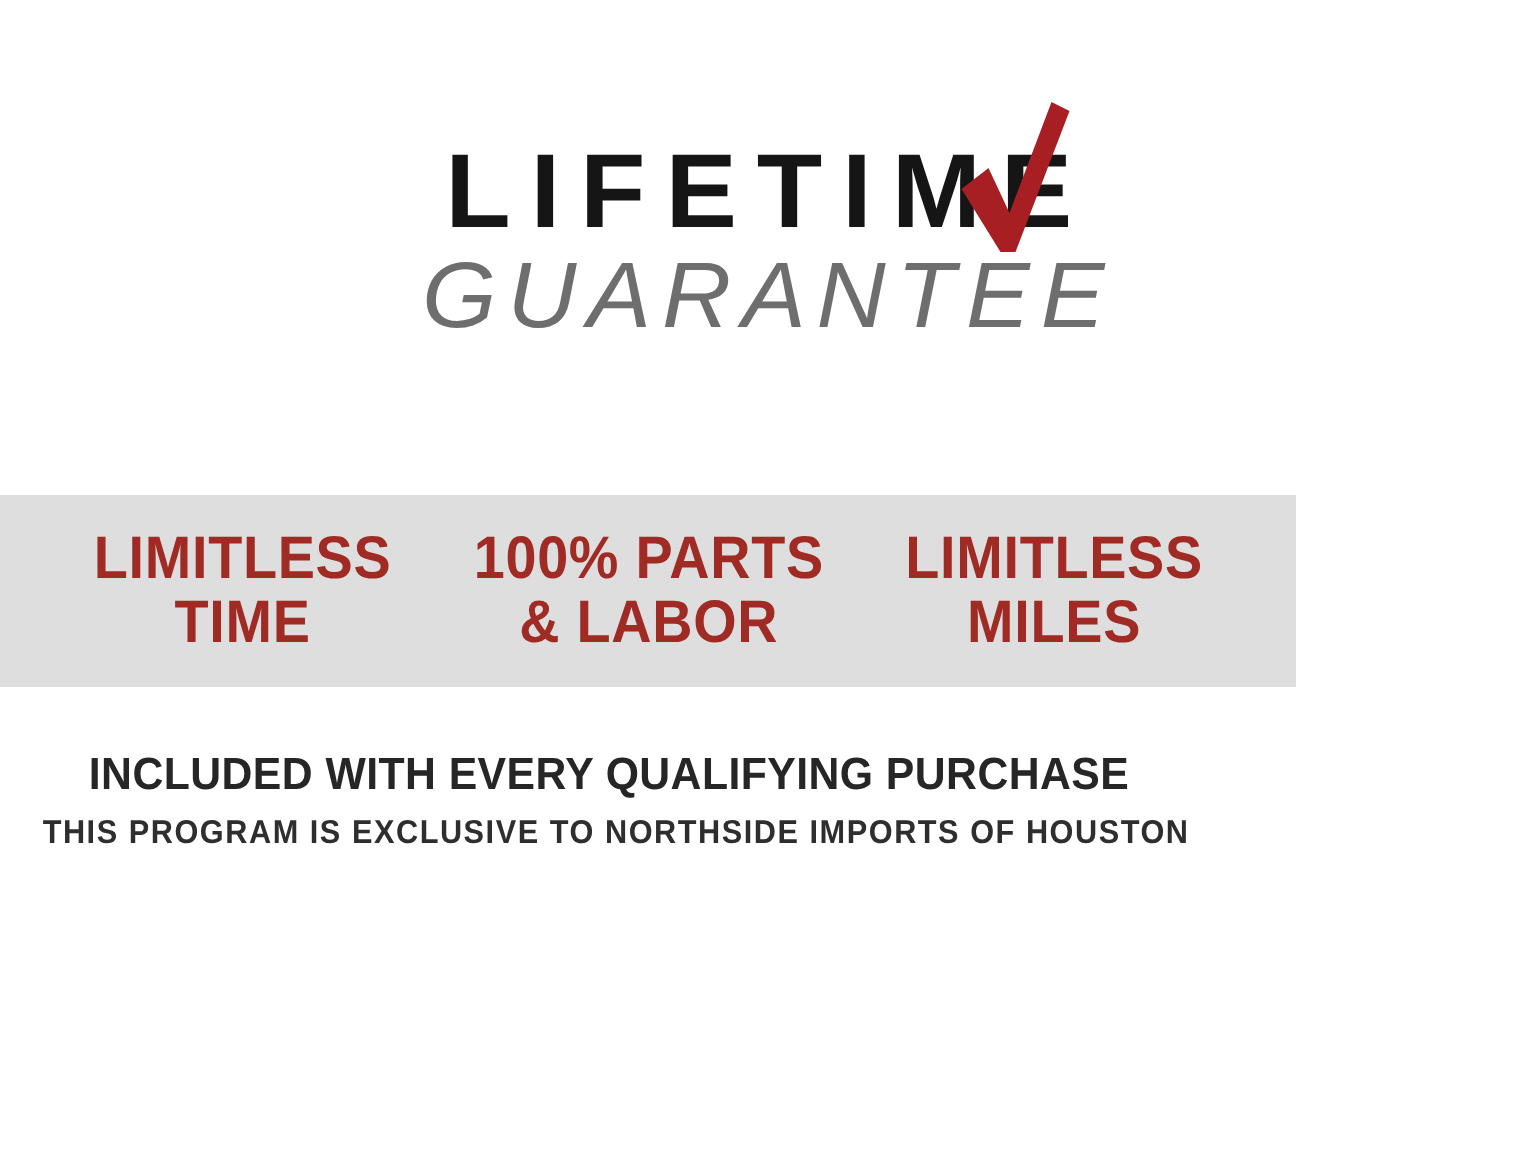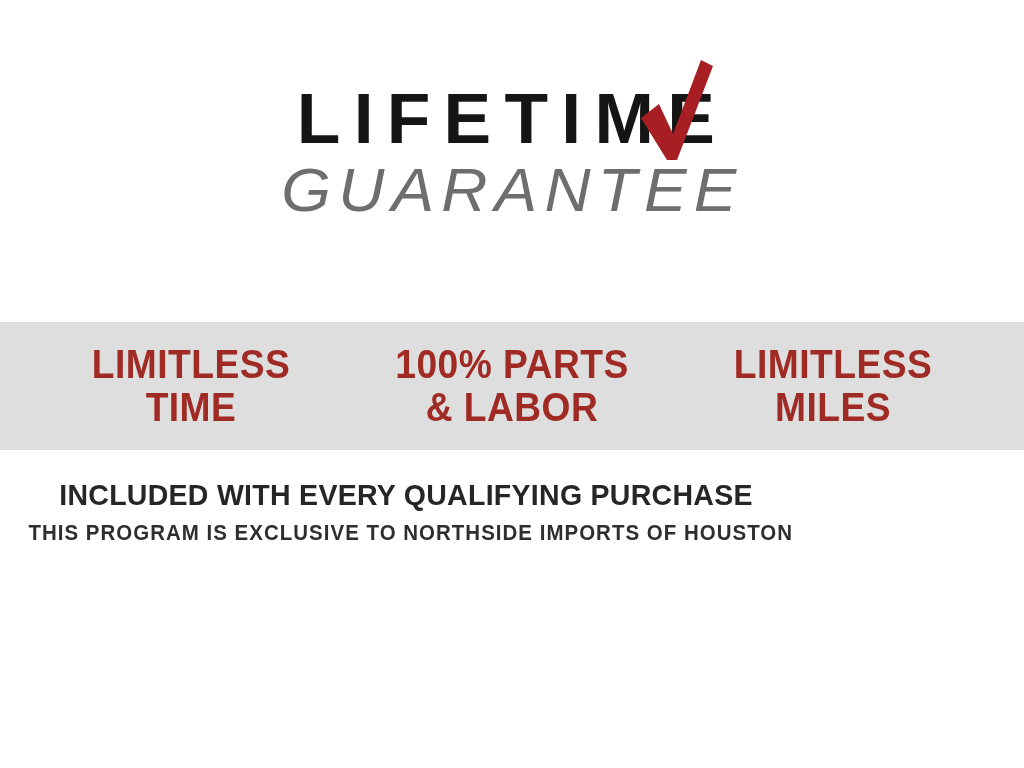--- a/index.html
+++ b/index.html
@@ -13,20 +13,21 @@
     background: #ffffff;
     font-family: "Liberation Sans", sans-serif;
     overflow: hidden;
     position: relative;
   }
 
   #ad {
     position: absolute;
     inset: 0;
     background: #ffffff;
+    margin-top: 8px;
   }
 
   
   .logo-block {
     position: absolute;
     top: 86px;
     left: 0;
     width: 1024px;
     text-align: center;
   }
@@ -72,21 +73,21 @@
     transform: scaleX(1.03);
     transform-origin: center;
     white-space: nowrap;
   }
 
   
   .benefits-band {
     position: absolute;
     top: 322px;
     left: 0;
-    width: 1024px;
+    width: 864px;
     height: 128px;
     background: #dededf;
     display: flex;
     align-items: center;
     justify-content: space-between;
     box-sizing: border-box;
     padding: 0 44px;
     gap: 27px;
   }
 
@@ -104,21 +105,21 @@
     white-space: nowrap;
   }
 
   .benefit .l2 {
     display: block;
   }
 
   
   .headline-block {
     position: absolute;
-    top: 478px;
+    top: 492px;
     left: 0;
     width: 812px;
     text-align: center;
   }
 
   .headline-main {
     font-family: "Liberation Sans", sans-serif;
     font-weight: bold;
     font-size: 30px;
     color: #262626;

